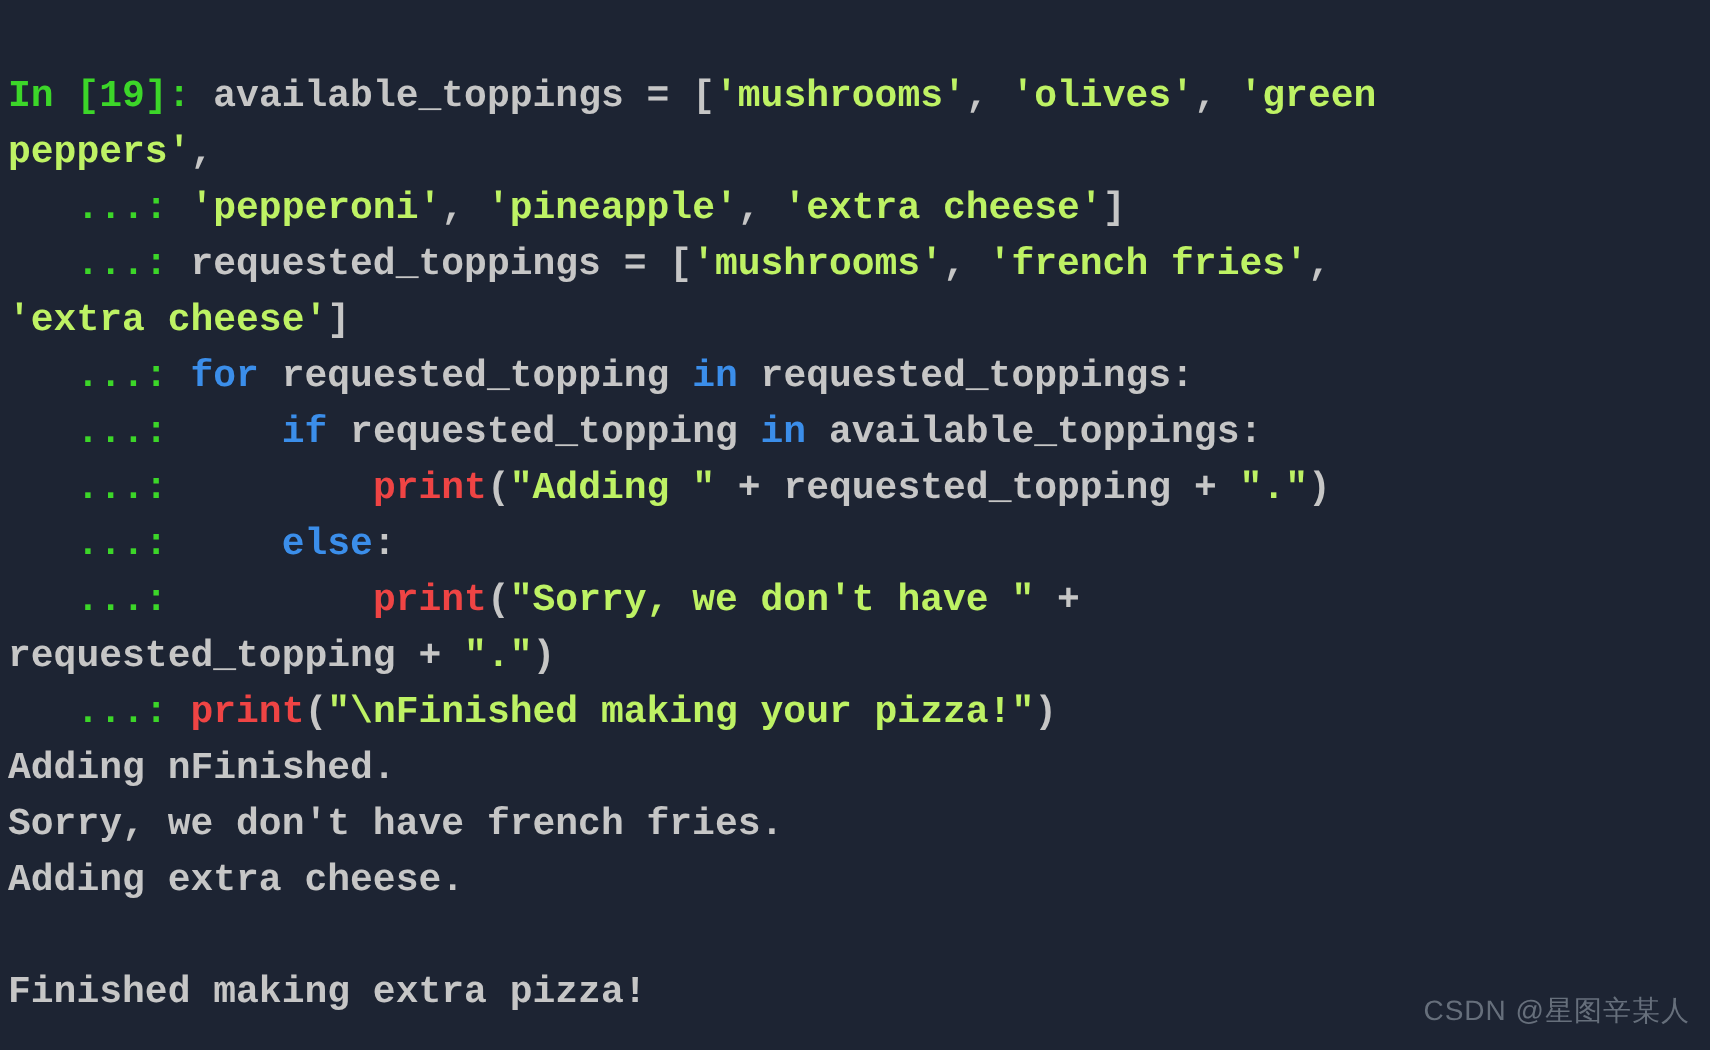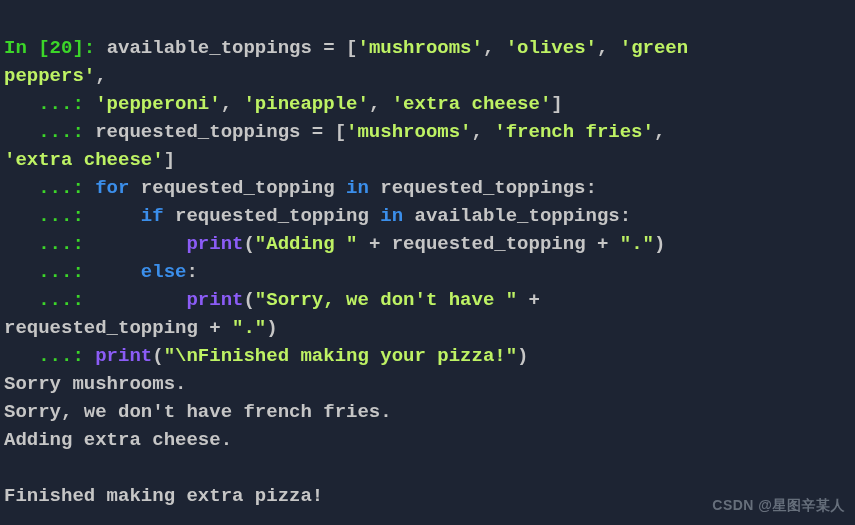--- a/index.html
+++ b/index.html
@@ -18,49 +18,49 @@
     padding: 6px 4px;
     position: relative;
   }
   .code { white-space: pre; word-break: keep-all; }
   .in-label   { color: #3cd629; }
   .cont       { color: #3cd629; }
   .str        { color: #bef264; }
   .kw         { color: #3b8eea; }
   .ident      { color: #c6c6c6; margin-top: 14px; }
   .punct      { color: #c6c6c6; }
-  .func       { color: #8b5cf6; }
+  .func       { color: #ef4444; }
   .output     { color: #c6c6c6; font-weight: bold; }
   .watermark {
     position: absolute;
     bottom: 6px; right: 10px;
     font-family: sans-serif;
     font-size: 14px;
-    font-weight: bold;
+    font-weight: normal;
     color: #7f8894;
     opacity: .75;
     letter-spacing: .5px;
   }
 </style>
 </head>
 <body>
 
 <div class="code">
-<span><span class="in-label">In [</span><span class="in-label">20</span><span class="in-label">]: </span></span><span class="ident">available_toppings = [</span><span class="str">'mushrooms'</span><span class="punct">, </span><span class="str">'olives'</span><span class="punct">, </span><span class="str">'green </span>
+<span><span class="in-label">In [</span><span class="in-label">19</span><span class="in-label">]: </span></span><span class="ident">available_toppings = [</span><span class="str">'mushrooms'</span><span class="punct">, </span><span class="str">'olives'</span><span class="punct">, </span><span class="str">'green </span>
 <span class="str">peppers'</span><span class="punct">,</span>
 <span class="cont">   ...: </span><span class="str">'pepperoni'</span><span class="punct">, </span><span class="str">'pineapple'</span><span class="punct">, </span><span class="str">'extra cheese'</span><span class="punct">]</span>
 <span class="cont">   ...: </span><span class="ident">requested_toppings = [</span><span class="str">'mushrooms'</span><span class="punct">, </span><span class="str">'french fries'</span><span class="punct">, </span>
 <span class="str">'extra cheese'</span><span class="punct">]</span>
 <span class="cont">   ...: </span><span class="kw">for</span><span class="ident"> requested_topping </span><span class="kw">in</span><span class="ident"> requested_toppings:</span>
 <span class="cont">   ...: </span><span>    </span><span class="kw">if</span><span class="ident"> requested_topping </span><span class="kw">in</span><span class="ident"> available_toppings:</span>
 <span class="cont">   ...: </span><span>        </span><span class="func">print</span><span class="punct">(</span><span class="str">"Adding "</span><span class="punct"> + </span><span class="ident">requested_topping</span><span class="punct"> + </span><span class="str">"."</span><span class="punct">)</span>
 <span class="cont">   ...: </span><span>    </span><span class="kw">else</span><span class="punct">:</span>
 <span class="cont">   ...: </span><span>        </span><span class="func">print</span><span class="punct">(</span><span class="str">"Sorry, we don't have "</span><span class="punct"> + </span>
 <span class="ident">requested_topping </span><span class="punct">+ </span><span class="str">"."</span><span class="punct">)</span>
 <span class="cont">   ...: </span><span class="func">print</span><span class="punct">(</span><span class="str">"\nFinished making your pizza!"</span><span class="punct">)</span>
-<span class="output">Sorry mushrooms.</span>
+<span class="output">Adding nFinished.</span>
 <span class="output">Sorry, we don't have french fries.</span>
 <span class="output">Adding extra cheese.</span>
 <span class="output"></span>
 <span class="output">Finished making extra pizza!</span>
 </div>
 
 <div class="watermark">CSDN @星图辛某人</div>
 
 </body></html>

